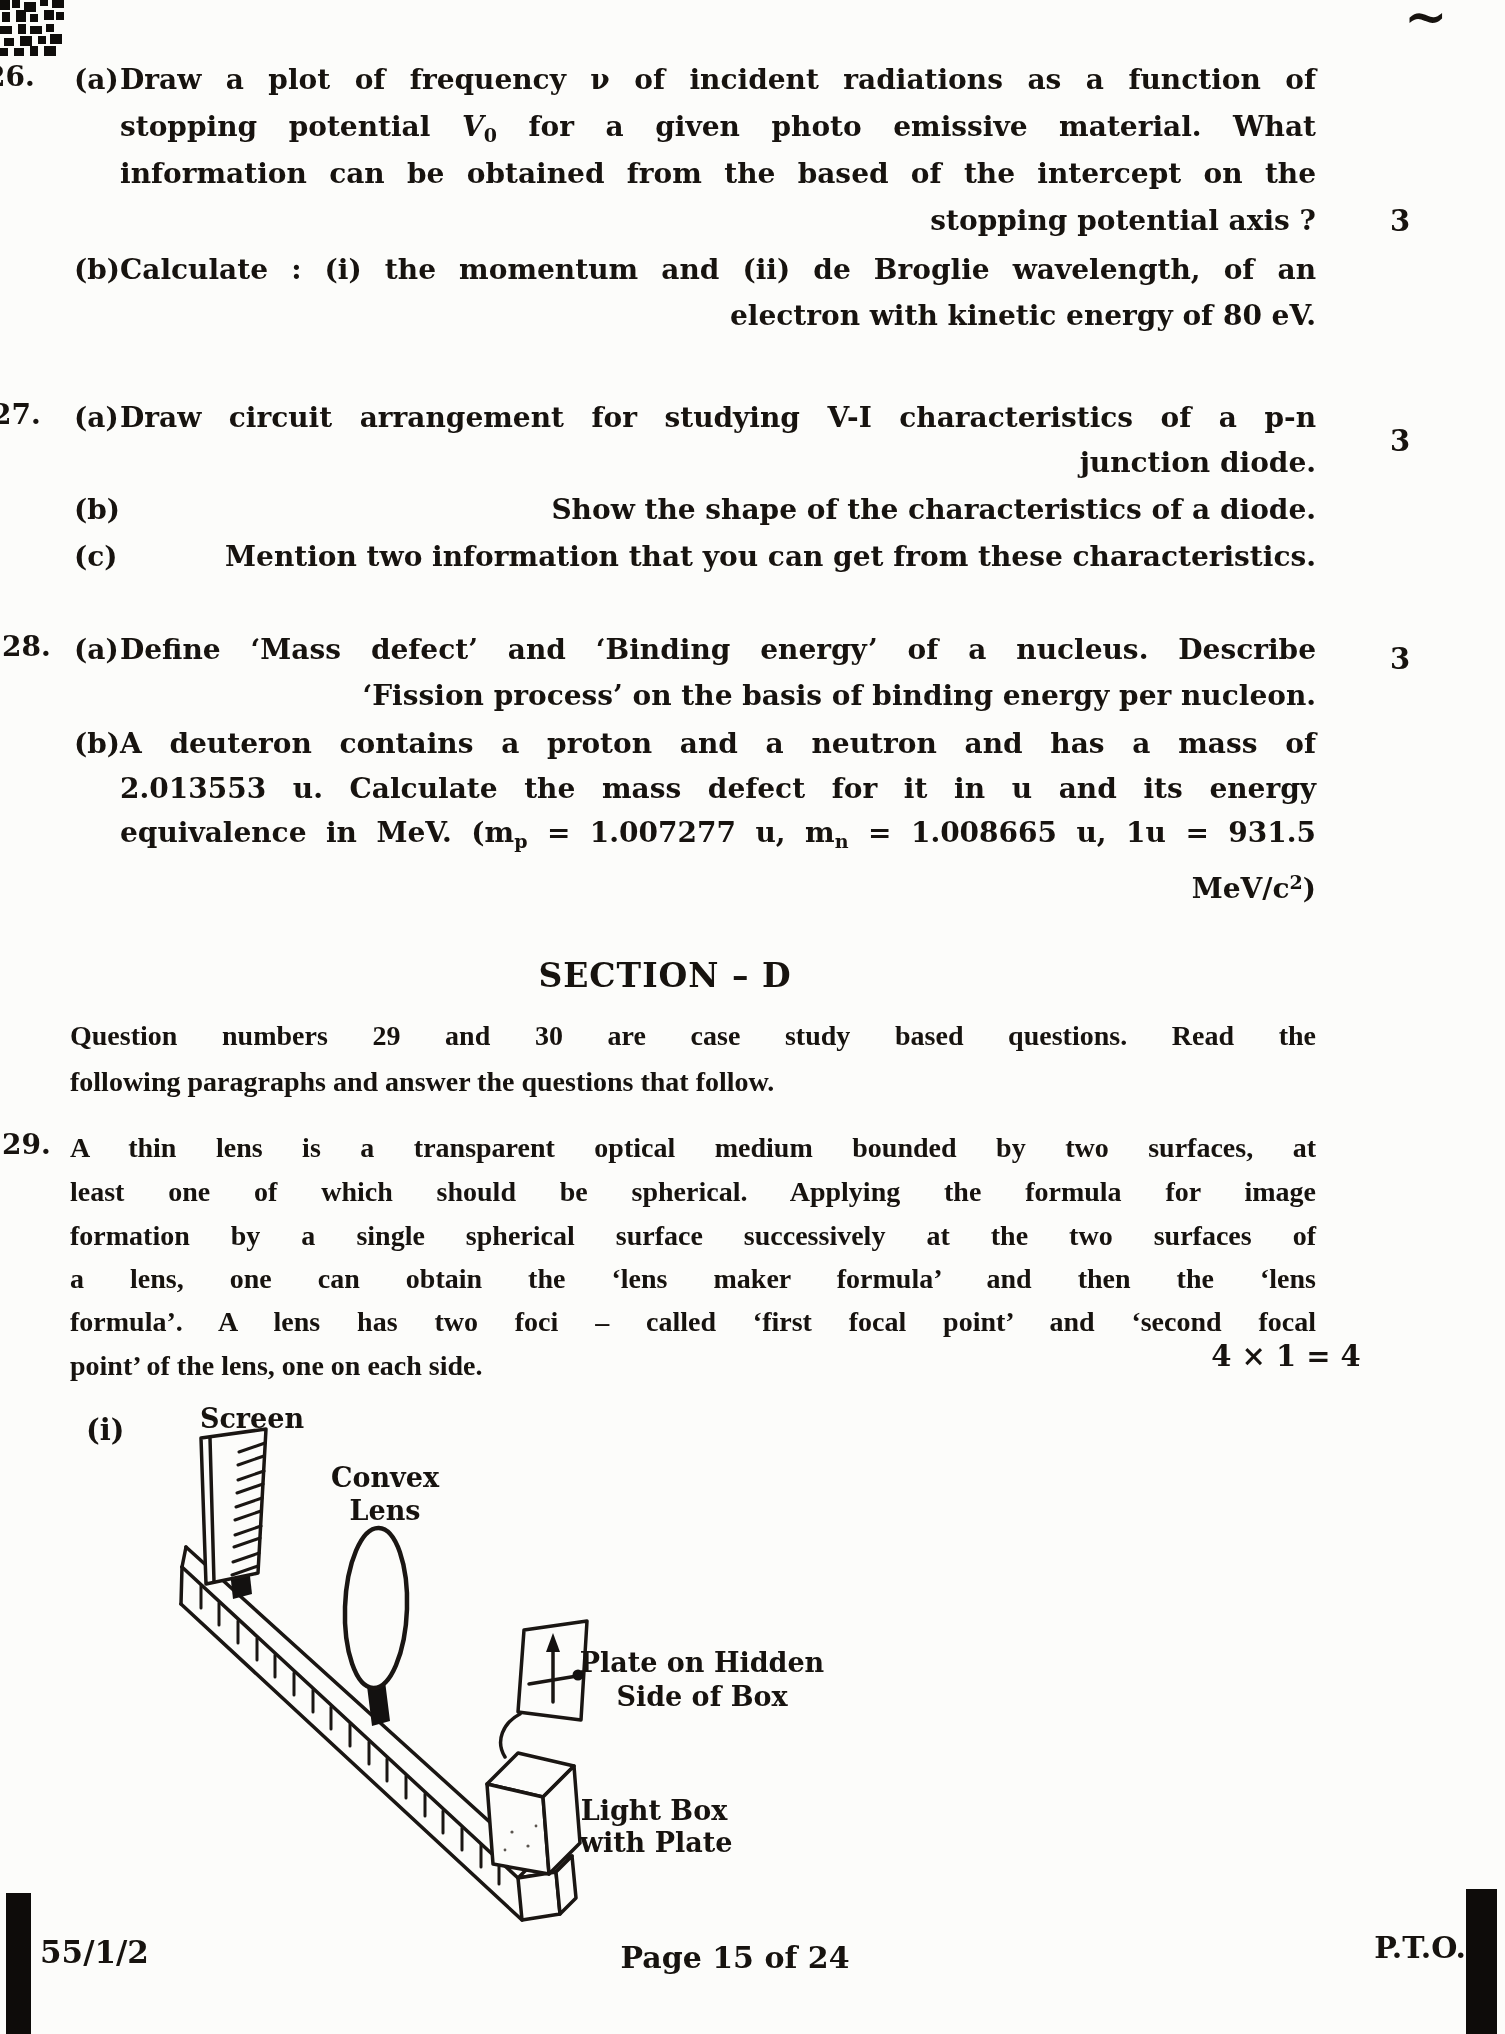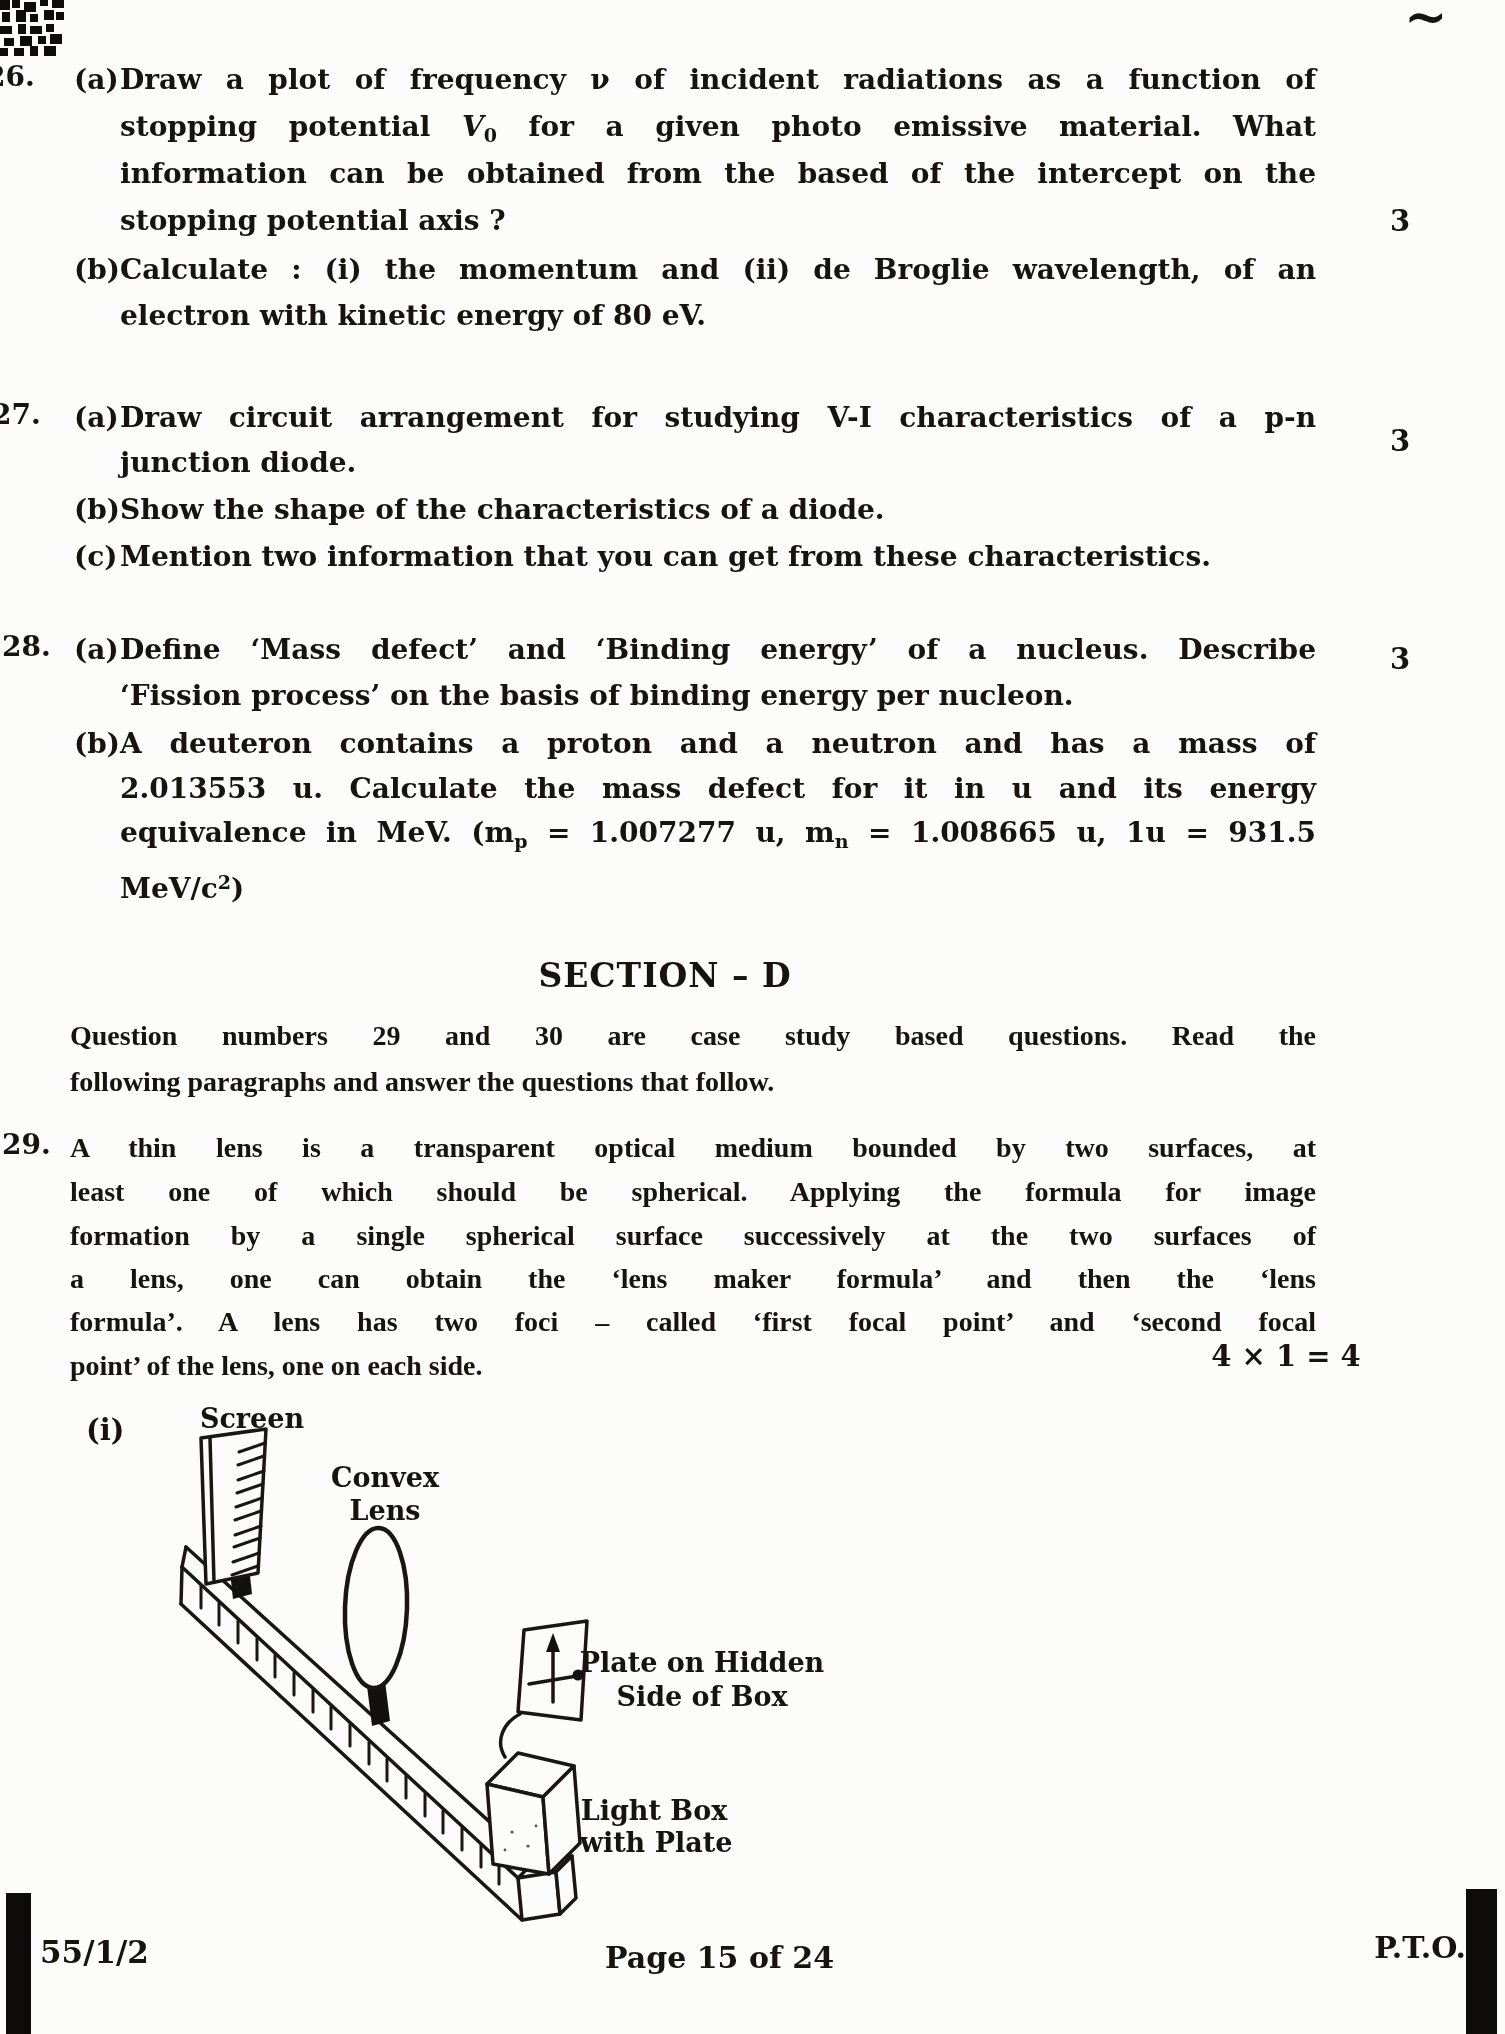--- a/index.html
+++ b/index.html
@@ -7,21 +7,21 @@
     position:relative; width:1505px; height:2034px;
     background:#fcfcfa; overflow:hidden;
     font-family:"DejaVu Serif","Liberation Serif",serif;
     color:#17130f;
   }
   .ln {
     position:absolute; font-weight:bold; font-size:28px; line-height:40px;
     white-space:nowrap;
   }
   .just { text-align:justify; text-align-last:justify; white-space:normal; }
-  .tx  { left:120px; width:1196px; }
+  .tx  { left:120px; width:1196px;text-align:right; }
   .txw { left:70px;  width:1246px;font-family:Liberation Serif, serif; }
   .plabel { left:74px; width:60px; }
   .qnum { font-weight:bold; font-size:28px; position:absolute; }
   .marks { position:absolute; left:1377px; width:46px; text-align:center;
            font-weight:bold; font-size:29px; }
   .heading { position:absolute; left:60px; top:956px; width:1210px;
              text-align:center; font-weight:bold; font-size:33px; letter-spacing:1px; }
   sub { font-size:0.68em; vertical-align:-0.3em; font-weight:bold; }
   sup { font-size:0.68em; vertical-align:0.45em; font-weight:bold; }
   .footer-text { position:absolute; font-weight:bold; font-size:30px; }
@@ -197,17 +197,17 @@
     <text x="385" y="1487" text-anchor="middle">Convex</text>
     <text x="385" y="1520" text-anchor="middle">Lens</text>
     <text x="702" y="1672" text-anchor="middle">Plate on Hidden</text>
     <text x="702" y="1706" text-anchor="middle">Side of Box</text>
     <text x="654" y="1820" text-anchor="middle">Light Box</text>
     <text x="656" y="1852" text-anchor="middle">with Plate</text>
   </svg>
 
   <div class="bar" style="left:6px;top:1893px;width:25px;height:141px"></div>
   <div class="footer-text" style="left:40px;top:1934px;font-size:31px">55/1/2</div>
-  <div class="footer-text" style="left:605px;top:1940px;width:260px;">Page 15 of 24</div>
+  <div class="footer-text" style="left:605px;top:1940px;width:260px;text-align:center">Page 15 of 24</div>
   <div class="footer-text" style="left:1340px;top:1930px;width:126px;text-align:right">P.T.O.</div>
   <div class="bar" style="left:1466px;top:1889px;width:31px;height:145px"></div>
 
 </div>
 
 </body></html>

